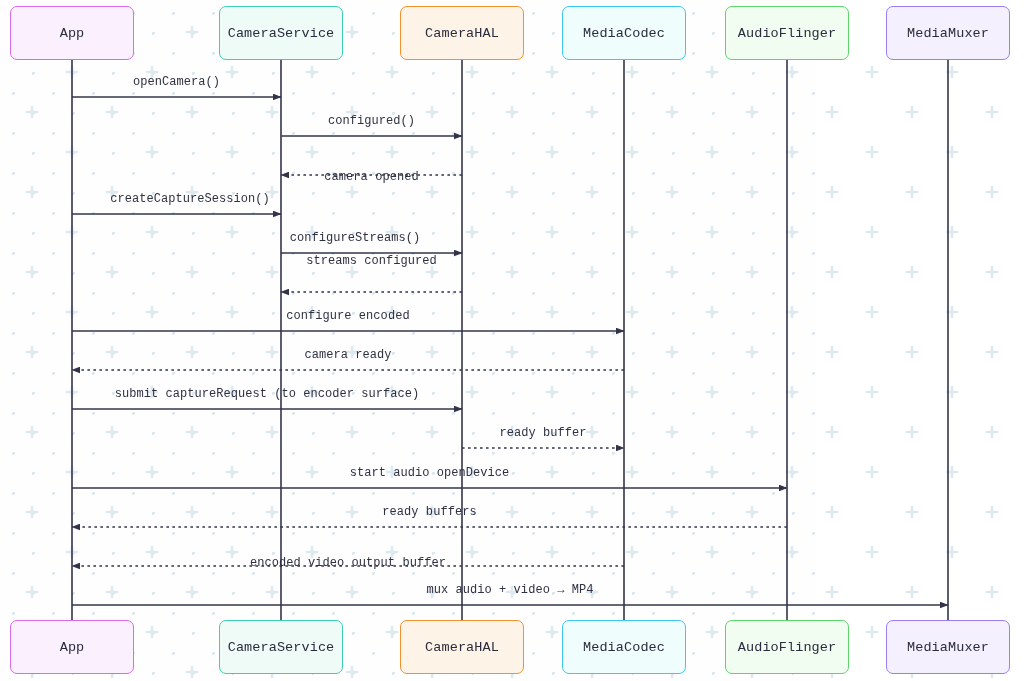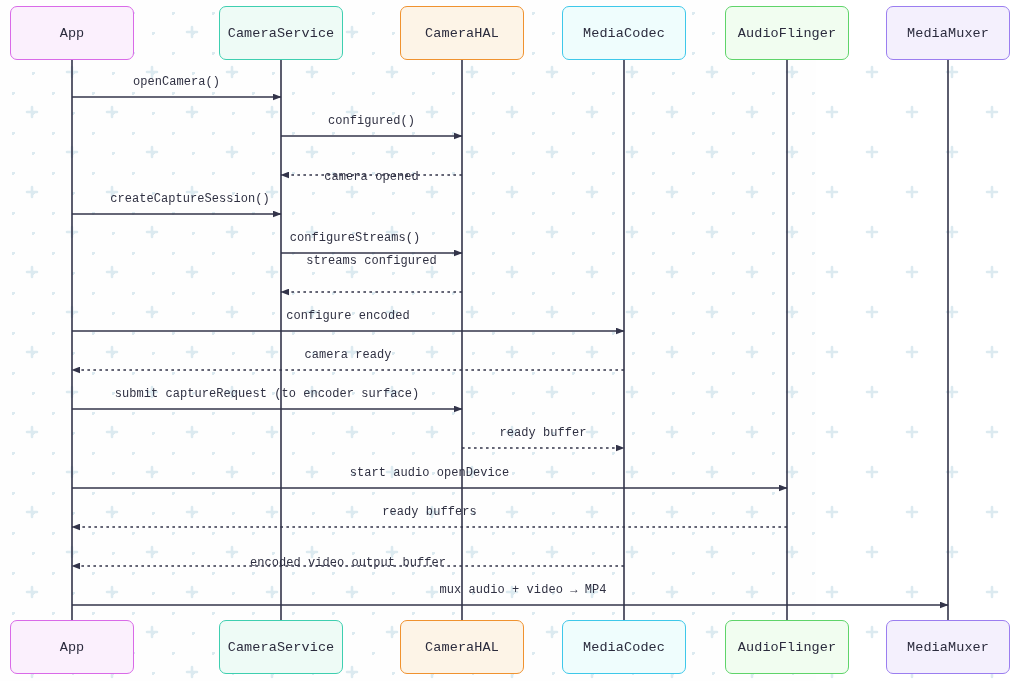--- a/index.html
+++ b/index.html
@@ -365,15 +365,15 @@
       <div class="msg-label" style="left: 190px; top: 192px;">createCaptureSession()</div>
       <div class="msg-label" style="left: 355px; top: 231px;">configureStreams()</div>
       <div class="msg-label" style="left: 371.5px; top: 254px;">streams configured</div>
       <div class="msg-label" style="left: 348px; top: 309px;">configure encoded</div>
       <div class="msg-label" style="left: 348px; top: 348px;">camera ready</div>
       <div class="msg-label" style="left: 267px; top: 387px; text-align: center;">submit captureRequest (to encoder surface)</div>
       <div class="msg-label" style="left: 543px; top: 426px;">ready buffer</div>
       <div class="msg-label" style="left: 429.5px; top: 466px;">start audio openDevice</div>
       <div class="msg-label" style="left: 429.5px; top: 505px;">ready buffers</div>
       <div class="msg-label" style="left: 348px; top: 544px; margin-top: 12px;">encoded video output buffer</div>
-      <div class="msg-label" style="left: 510px; top: 583px; margin-left: 13px;">mux audio + video → MP4</div>
+      <div class="msg-label" style="left: 510px; top: 583px;">mux audio + video → MP4</div>
     </div>
 </div>
 
 </body></html>

